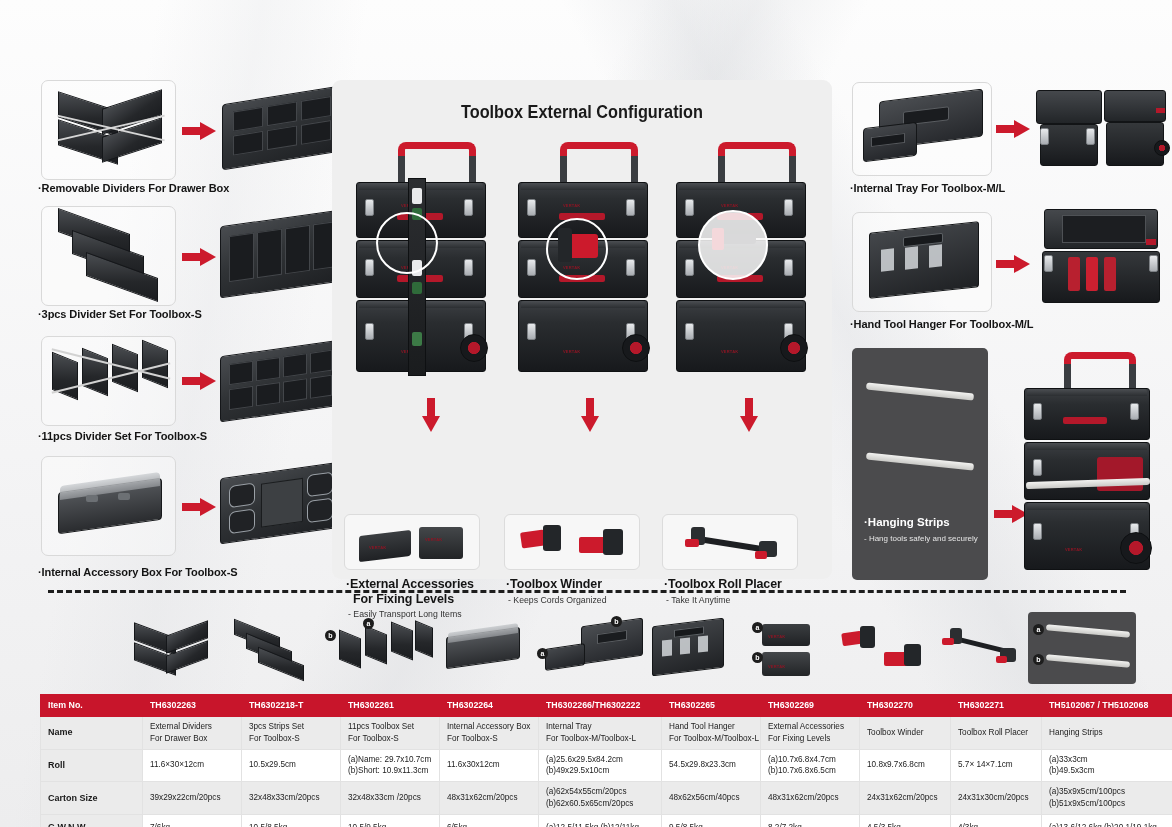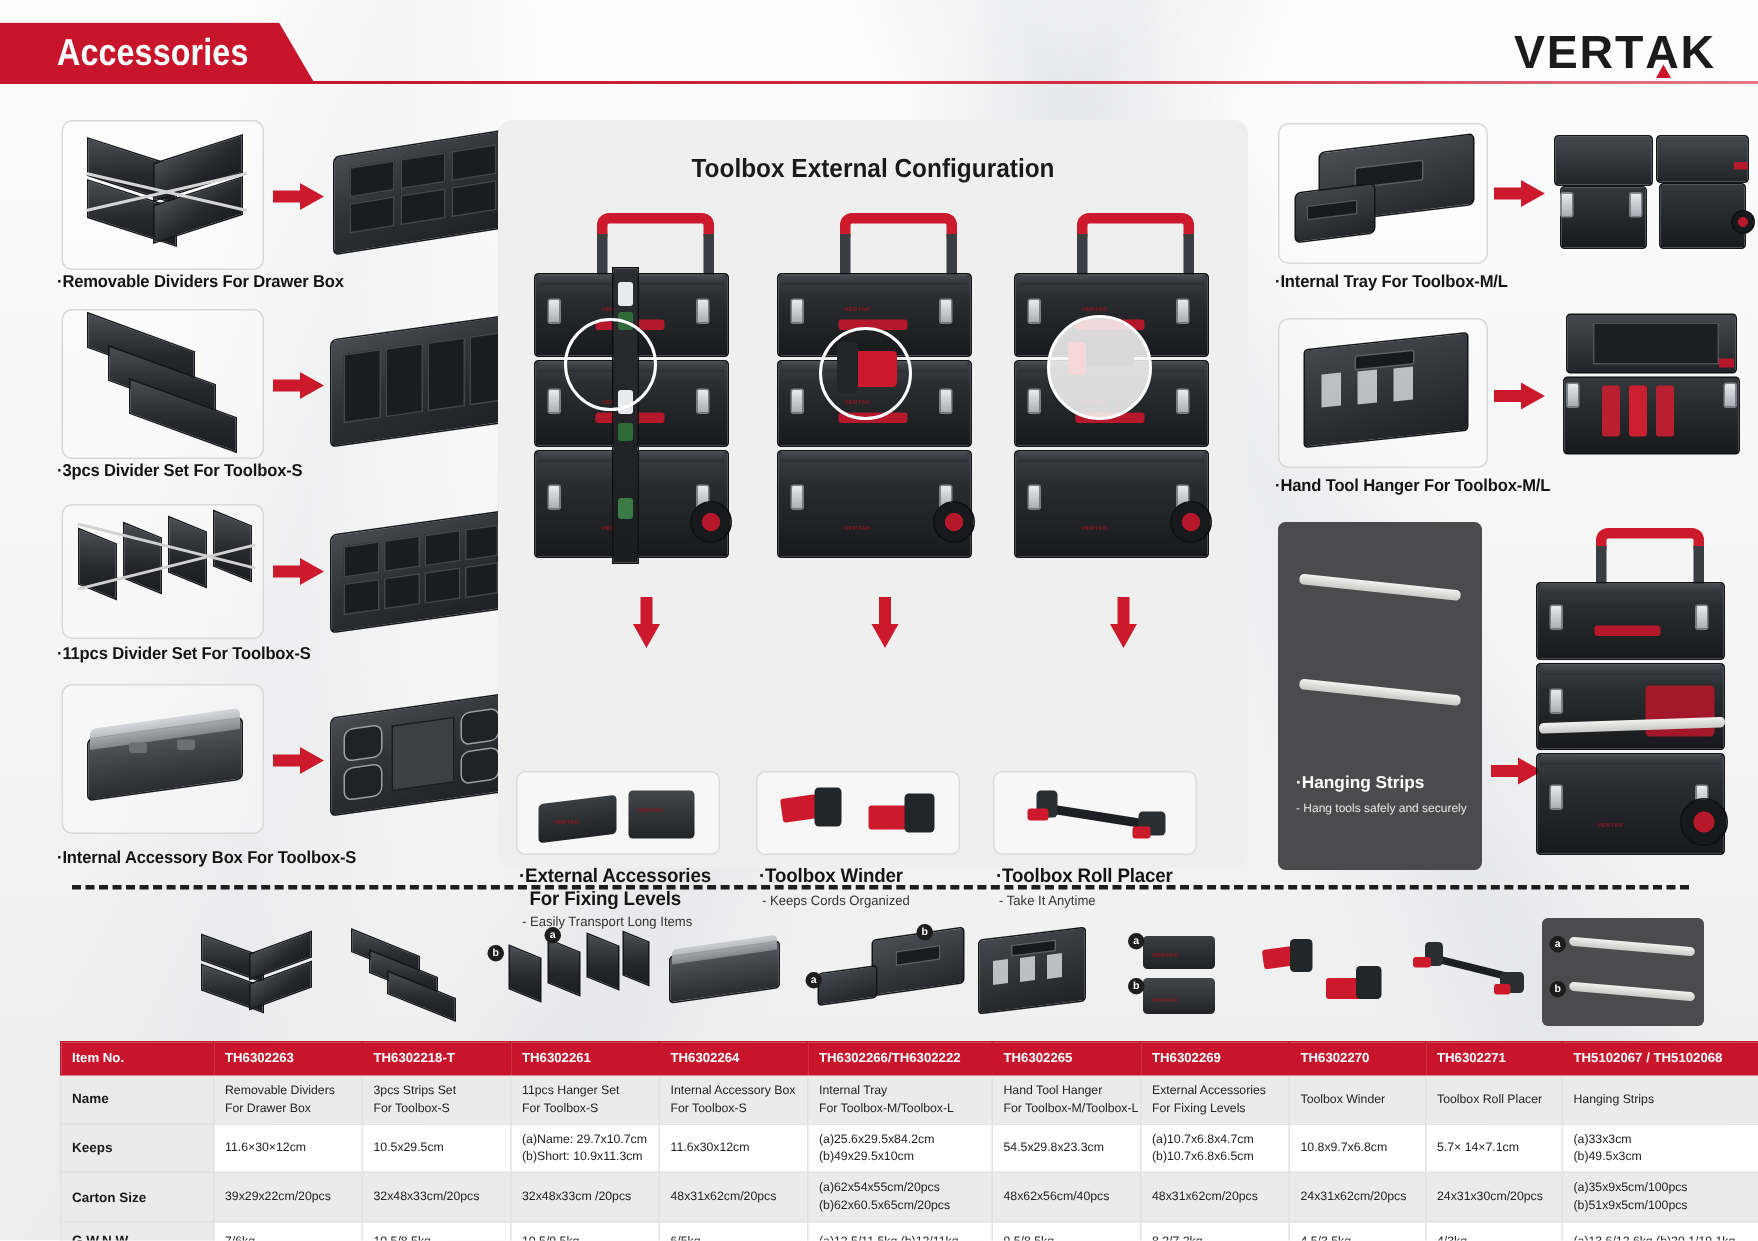--- a/index.html
+++ b/index.html
@@ -201,31 +201,20 @@
   .spec-table tbody tr:nth-child(odd) td { background: #ebebeb; }
   .spec-table tbody tr:nth-child(even) td { background: #ffffff; }
   .spec-table tbody tr td { height: 26px; }
   .cellline { display: block; white-space: nowrap; }
 </style>
 </head>
 <body>
 
 <div class="page">
 
-  <div class="header">
-    <div class="hdr-tab">
-      <span class="hdr-tab-title">Accessories</span>
-    </div>
-    <div class="hdr-rule"></div>
-    <div class="logo">
-      <span>VERT</span>
-        <span class="logo-a-wrap">A</span>
-        <span>K</span>
-    </div>
-  </div>
 
   <div>
     <div class="thumb-frame" style="position:absolute;left:41px;top:80px;width:135px;height:100px;">
       <div class="art">
         <div class="plate" style="left:16px;top:20px;width:60px;height:26px;transform:skewY(18deg);"></div>
         <div class="plate" style="left:60px;top:18px;width:60px;height:26px;transform:skewY(-18deg);"></div>
         <div class="plate" style="left:16px;top:48px;width:60px;height:26px;transform:skewY(18deg);"></div>
         <div class="plate" style="left:60px;top:46px;width:60px;height:26px;transform:skewY(-18deg);"></div>
         <div style="position:absolute;left:14px;top:46px;width:110px;height:2px;background:#d6d6d6;transform:rotate(-13deg);"></div>
         <div style="position:absolute;left:14px;top:46px;width:110px;height:2px;background:#d6d6d6;transform:rotate(13deg);"></div>
@@ -666,29 +655,29 @@
         <th>TH6302269</th>
         <th>TH6302270</th>
         <th>TH6302271</th>
         <th>TH5102067 / TH5102068</th>
       </tr>
     </thead>
     <tbody>
       <tr>
         <th>Name</th>
         <td>
-            <span class="cellline">Removable Dividers</span>
+            <span class="cellline">External Dividers</span>
             <span class="cellline">For Drawer Box</span>
           </td>
         <td>
             <span class="cellline">3pcs Strips Set</span>
             <span class="cellline">For Toolbox-S</span>
           </td>
         <td>
-            <span class="cellline">11pcs Hanger Set</span>
+            <span class="cellline">11pcs Toolbox Set</span>
             <span class="cellline">For Toolbox-S</span>
           </td>
         <td>
             <span class="cellline">Internal Accessory Box</span>
             <span class="cellline">For Toolbox-S</span>
           </td>
         <td>
             <span class="cellline">Internal Tray</span>
             <span class="cellline">For  Toolbox-M/Toolbox-L</span>
           </td>
@@ -704,21 +693,21 @@
             <span class="cellline">Toolbox Winder</span>
           </td>
         <td>
             <span class="cellline">Toolbox Roll Placer</span>
           </td>
         <td>
             <span class="cellline">Hanging Strips</span>
           </td>
       </tr>
       <tr>
-        <th>Keeps</th>
+        <th>Roll</th>
         <td>
             <span class="cellline">11.6×30×12cm</span>
           </td>
         <td>
             <span class="cellline">10.5x29.5cm</span>
           </td>
         <td>
             <span class="cellline">(a)Name: 29.7x10.7cm</span>
             <span class="cellline">(b)Short: 10.9x11.3cm</span>
           </td>

